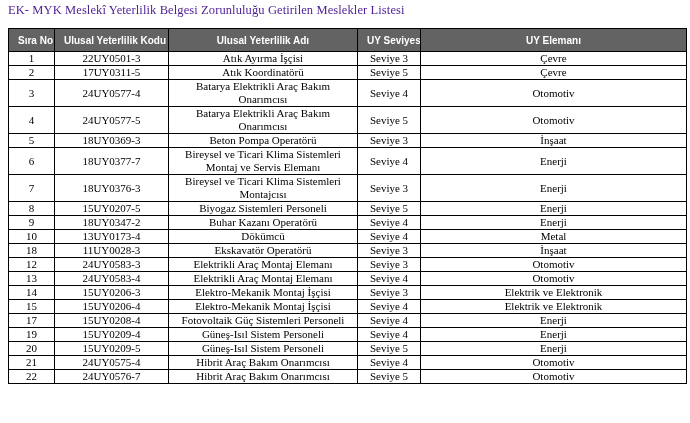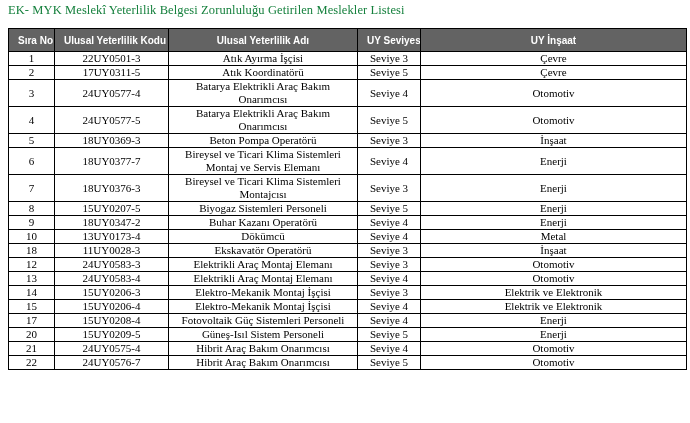--- a/index.html
+++ b/index.html
@@ -13,21 +13,21 @@
     width: 690px;
     height: 423px;
     background: #ffffff;
     overflow: hidden;
   }
   .doc-title {
     position: absolute;
     left: 8px;
     top: 3px;
     font-size: 12.5px;
-    color: #15803d;
+    color: #4c1d95;
     font-weight: 500;
     letter-spacing: 0.1px;
     white-space: nowrap;
   }
   table.qual-table {
     position: absolute;
     left: 8px;
     top: 28px;
     border-collapse: collapse;
     table-layout: fixed;
@@ -78,21 +78,21 @@
       <col class="c-ad">
       <col class="c-seviye">
       <col class="c-sektor">
     </colgroup>
     <thead>
       <tr id="header-row">
           <th>Sıra No</th>
           <th>Ulusal Yeterlilik Kodu</th>
           <th>Ulusal Yeterlilik Adı</th>
           <th>UY Seviyesi</th>
-          <th>UY İnşaat</th>
+          <th>UY Elemanı</th>
         </tr>
     </thead>
     <tbody id="table-body">
         <tr>
           <td>1</td>
           <td>22UY0501-3</td>
           <td>Atık Ayırma İşçisi</td>
           <td>Seviye 3</td>
           <td>Çevre</td>
         </tr>
@@ -195,20 +195,27 @@
           <td>Elektrik ve Elektronik</td>
         </tr>
         <tr>
           <td>17</td>
           <td>15UY0208-4</td>
           <td>Fotovoltaik Güç Sistemleri Personeli</td>
           <td>Seviye 4</td>
           <td>Enerji</td>
         </tr>
         <tr>
+          <td>19</td>
+          <td>15UY0209-4</td>
+          <td>Güneş-Isıl Sistem Personeli</td>
+          <td>Seviye 4</td>
+          <td>Enerji</td>
+        </tr>
+        <tr>
           <td>20</td>
           <td>15UY0209-5</td>
           <td>Güneş-Isıl Sistem Personeli</td>
           <td>Seviye 5</td>
           <td>Enerji</td>
         </tr>
         <tr>
           <td>21</td>
           <td>24UY0575-4</td>
           <td>Hibrit Araç Bakım Onarımcısı</td>

